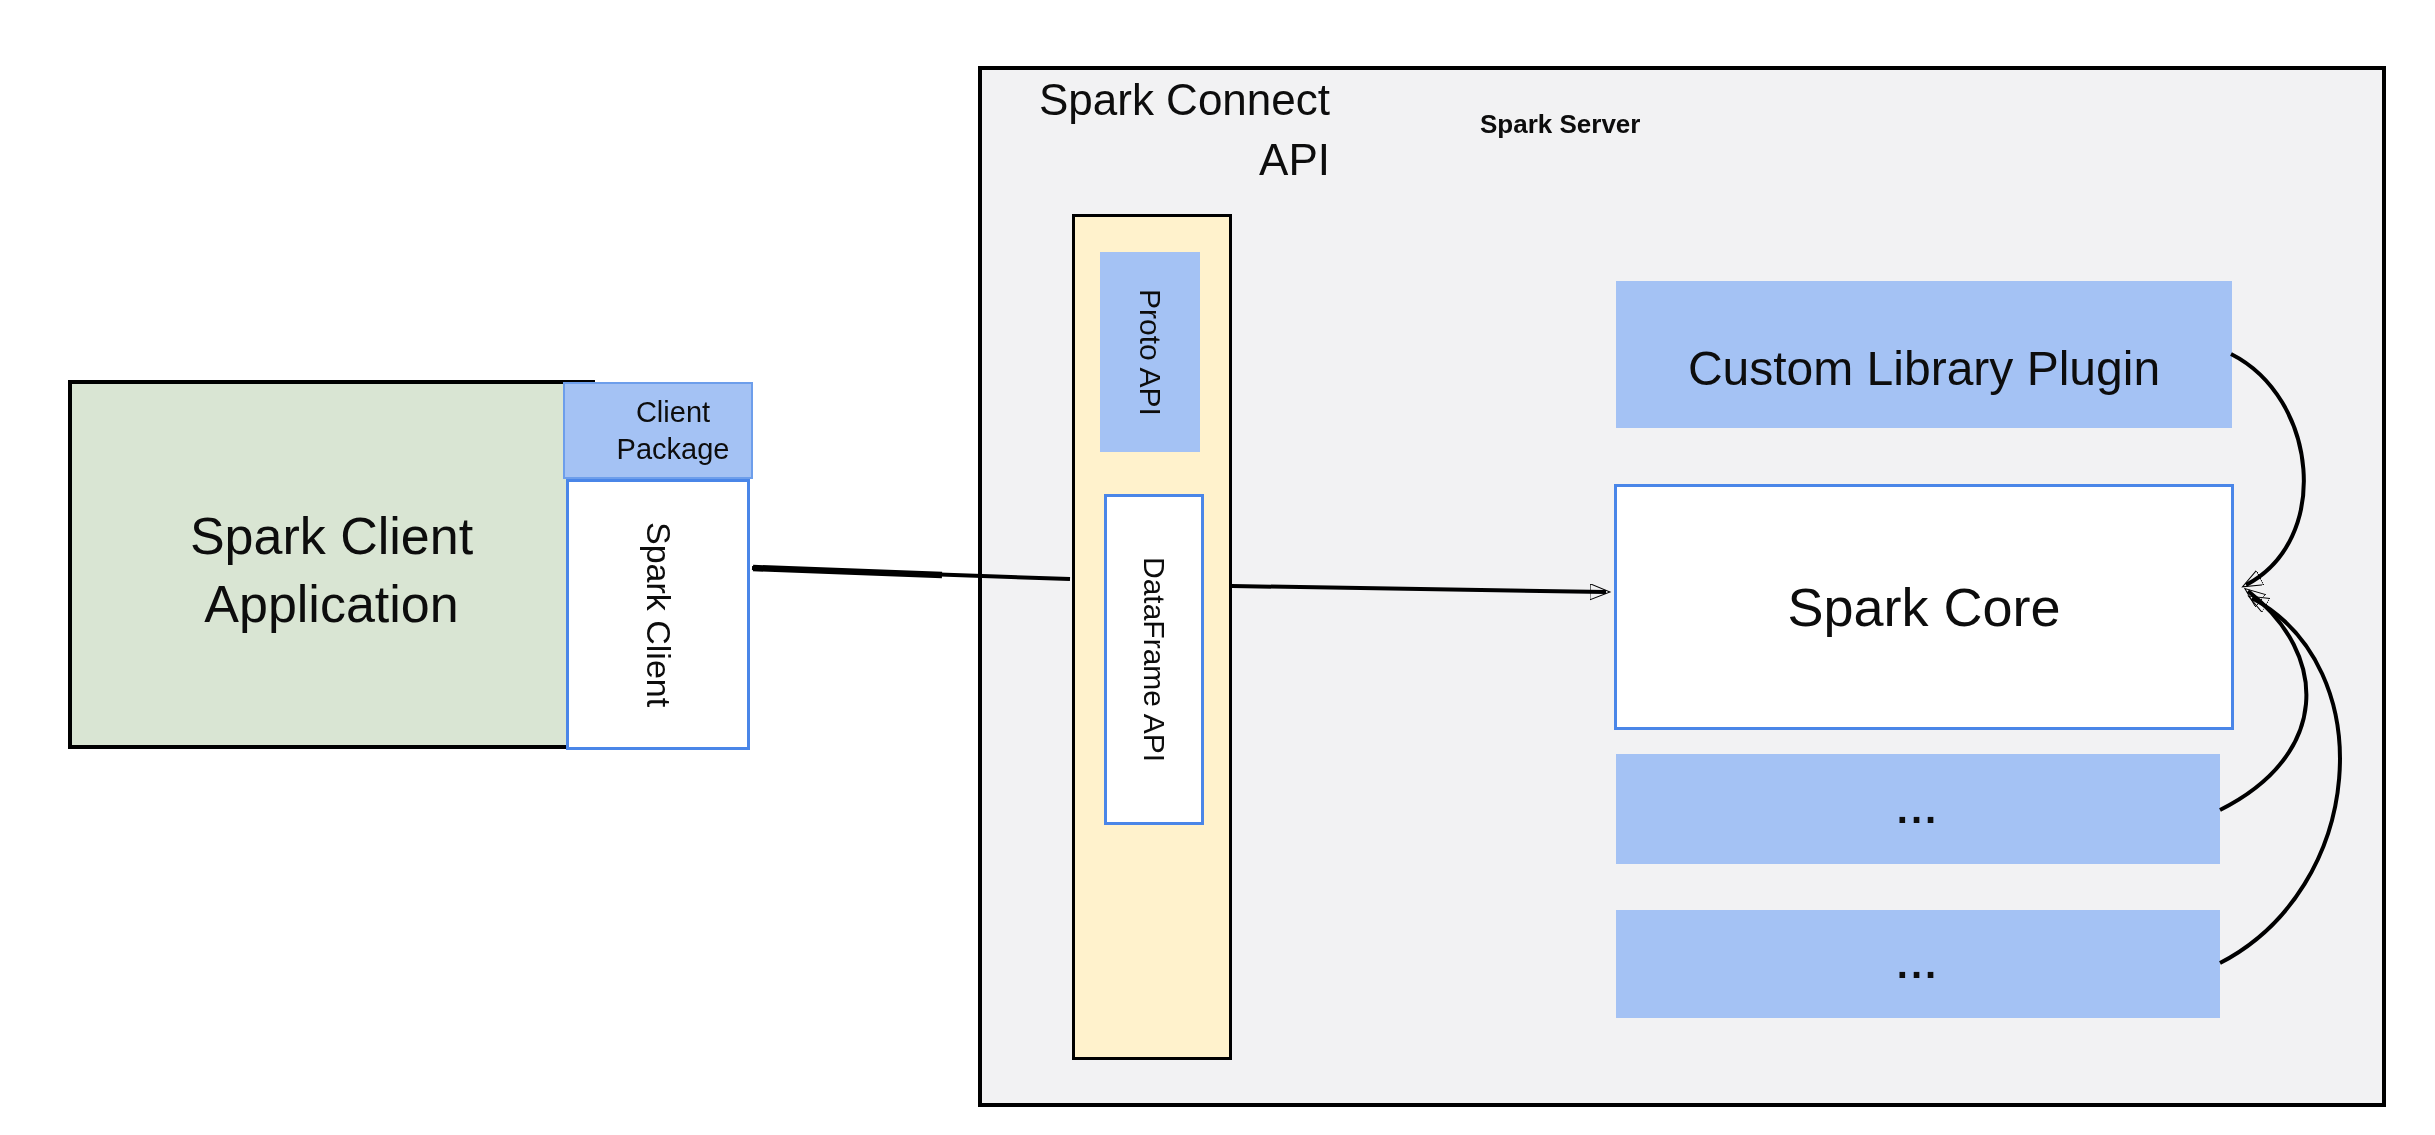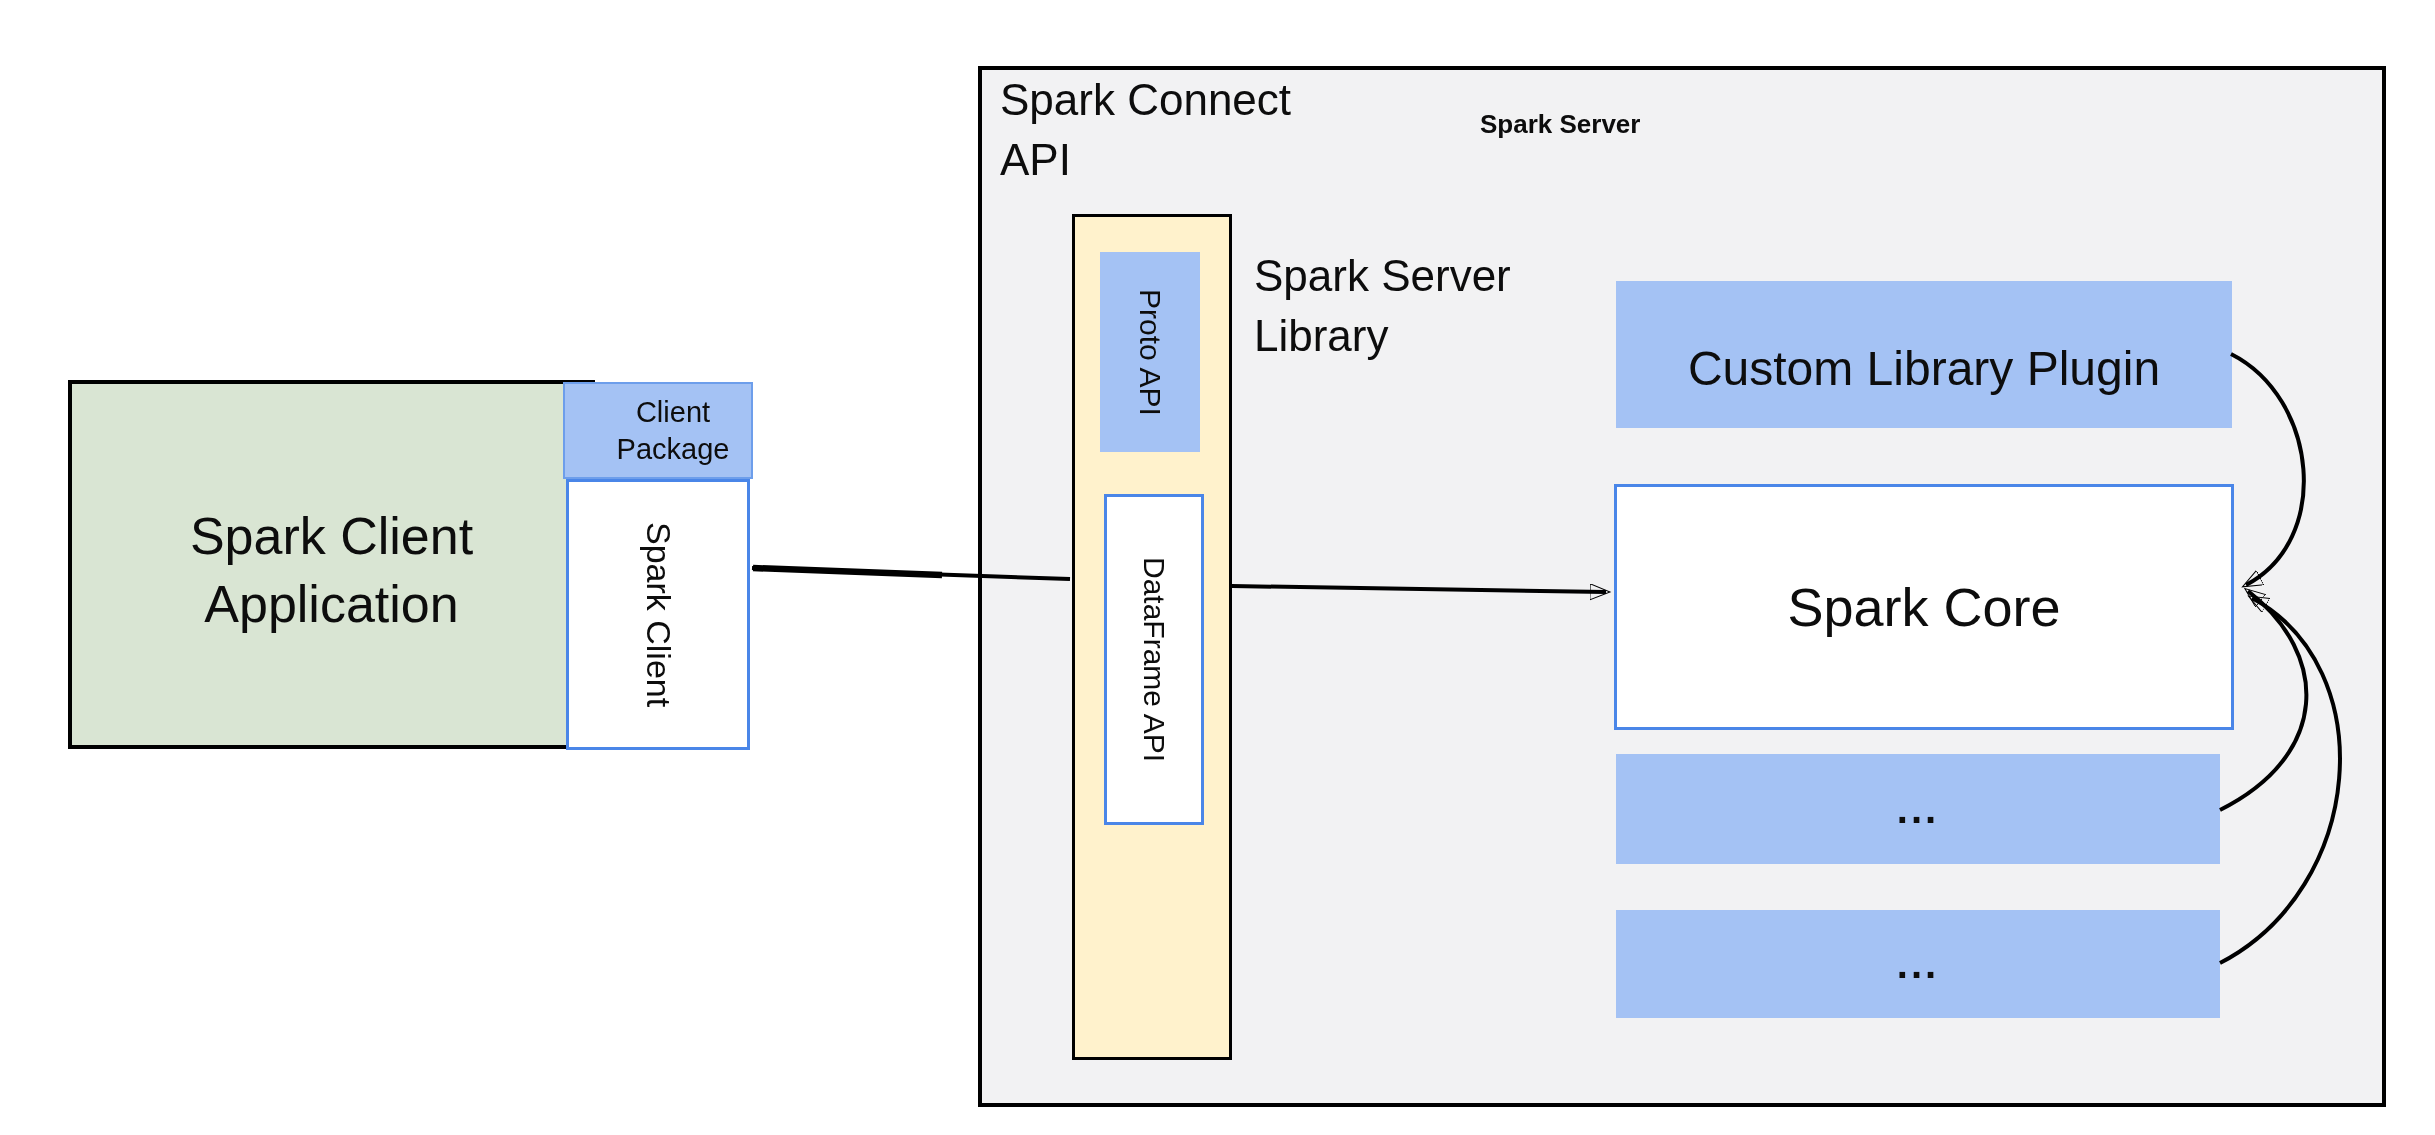--- a/index.html
+++ b/index.html
@@ -86,21 +86,21 @@
     border:3px solid var(--blue-border);
     display:flex;align-items:center;justify-content:center;
     z-index:3;
   }
   .dataframe-box .vtext{font-size:30px;}
 
   
   .connect-api-label{
     left:1000px;top:70px;width:330px;
     font-size:44px;line-height:60px;
-    text-align:left;z-index:3;
+    text-align:right;z-index:3;
   }
   .server-library-label{
     left:1254px;top:246px;width:285px;
     font-size:44px;line-height:60px;
     text-align:left;z-index:3;
   }
   .spark-server-title{
     left:1480px;top:100px;width:600px;
     font-size:26px;line-height:48px;font-weight:bold;
     text-align:left;z-index:3;
@@ -165,21 +165,20 @@
   <div class="abs yellow-box"></div>
 
   <div class="abs proto-box">
     <div class="vtext">Proto API</div>
   </div>
 
   <div class="abs dataframe-box">
     <div class="vtext">DataFrame API</div>
   </div>
 
-  <div class="abs server-library-label">Spark Server Library</div>
 
   <div class="abs spark-server-title">Spark Server</div>
 
   <div class="abs clp-box">
     <div class="label">Custom Library Plugin</div>
   </div>
 
   <div class="abs spark-core-box">
     <div class="label">Spark Core</div>
   </div>

